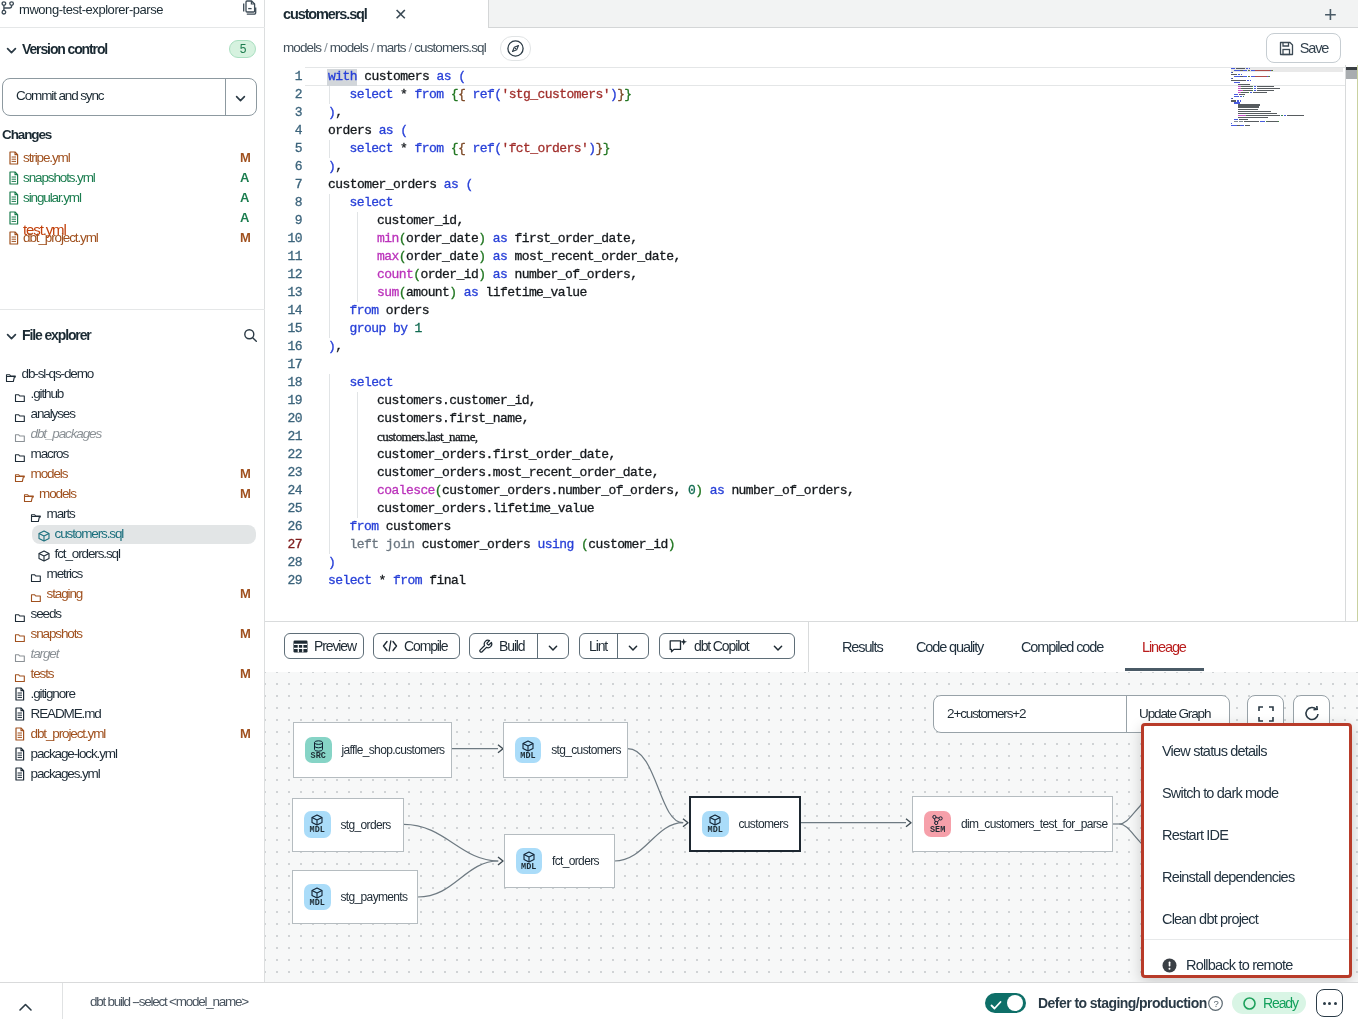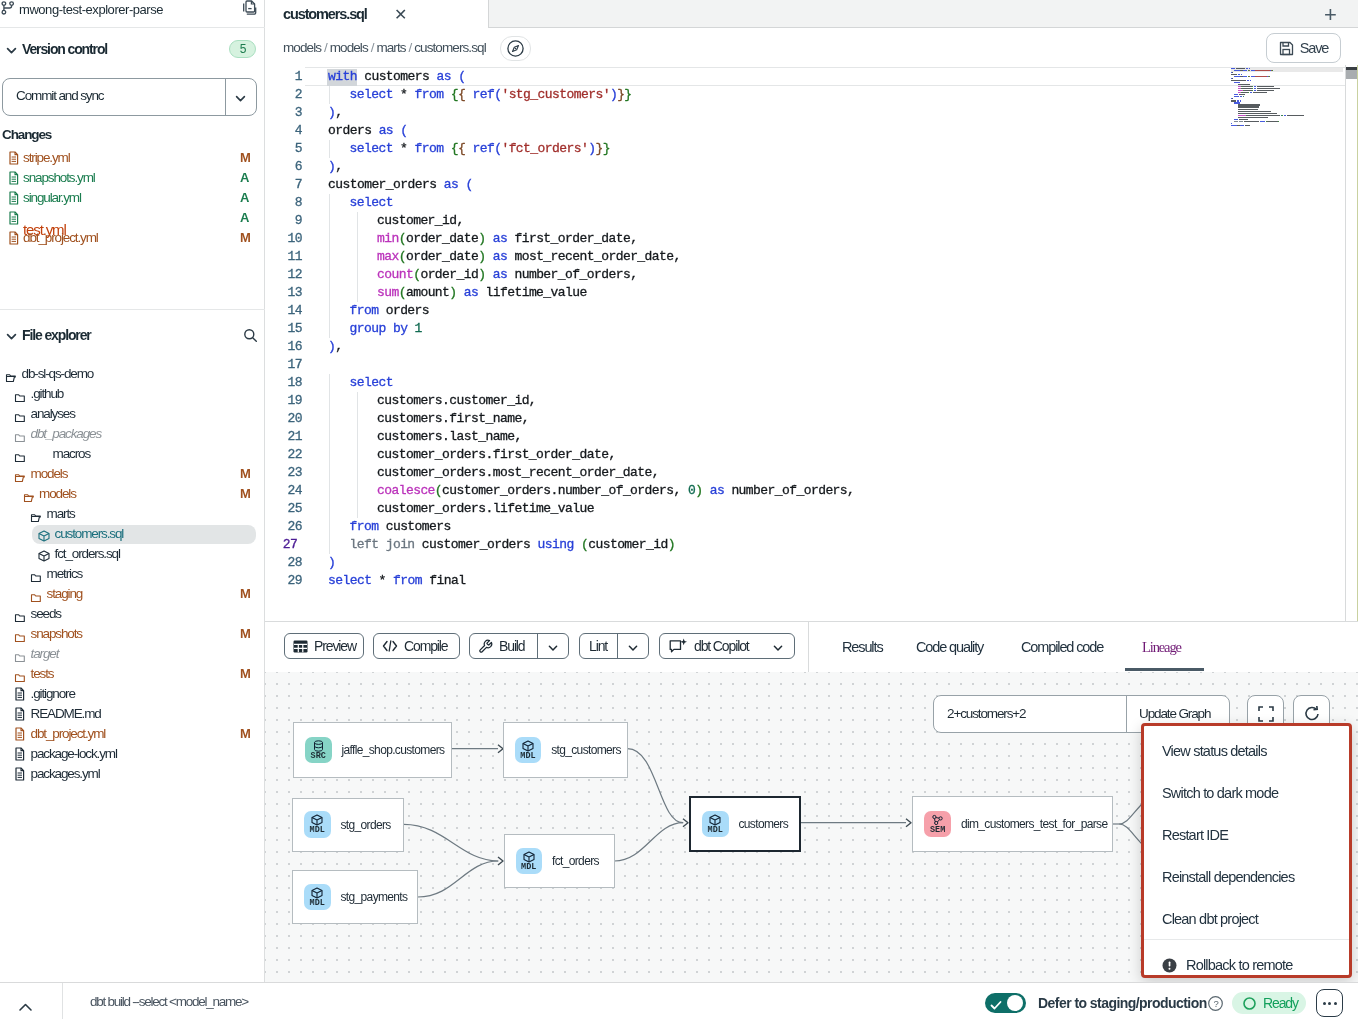--- a/index.html
+++ b/index.html
@@ -97,21 +97,21 @@
         <path d="M1.5 8.5 v-6.7 h3.2 l1 1.2 h4.6 v5.5 z" fill="none" stroke="#1e2b36" stroke-width="1.1" stroke-linejoin="round"></path>
       </svg></div>
     <div style="position:absolute;left:30.5px;top:406px;width:190px;height:16px;font-size:13.5px;color:#1e2b36;">analyses</div>
     <div style="position:absolute;left:14px;top:429px;"><svg width="11" height="10" viewBox="0 0 11 10" style="">
         <path d="M1.5 8.5 v-6.7 h3.2 l1 1.2 h4.6 v5.5 z" fill="none" stroke="#8b9196" stroke-width="1.1" stroke-linejoin="round"></path>
       </svg></div>
     <div style="position:absolute;left:30.5px;top:426px;width:190px;height:16px;font-size:13.5px;color:#8b9196;font-style:italic;">dbt_packages</div>
     <div style="position:absolute;left:14px;top:449px;"><svg width="11" height="10" viewBox="0 0 11 10" style="">
         <path d="M1.5 8.5 v-6.7 h3.2 l1 1.2 h4.6 v5.5 z" fill="none" stroke="#1e2b36" stroke-width="1.1" stroke-linejoin="round"></path>
       </svg></div>
-    <div style="position:absolute;left:30.5px;top:446px;width:190px;height:16px;font-size:13.5px;color:#1e2b36;margin-left:22px;">macros</div>
+    <div style="position:absolute;left:30.5px;top:446px;width:190px;height:16px;font-size:13.5px;color:#1e2b36;">macros</div>
     <div style="position:absolute;left:14px;top:469px;"><svg width="11" height="10" viewBox="0 0 11 10" style="">
         <path d="M1.5 3.5 V1.8 h3.2 l1 1.2 h4.6 v1.5 M1.5 3.5 h8 l-1.2 5 h-6.8 z" fill="none" stroke="#a0511f" stroke-width="1.1" stroke-linejoin="round"></path>
       </svg></div>
     <div style="position:absolute;left:30.5px;top:466px;width:190px;height:16px;font-size:13.5px;color:#a0511f;">models</div>
     <div style="position:absolute;left:240px;top:466px;width:14px;height:16px;font-size:13px;font-weight:bold;color:#a0511f;">M</div>
     <div style="position:absolute;left:22.5px;top:489px;"><svg width="11" height="10" viewBox="0 0 11 10" style="">
         <path d="M1.5 3.5 V1.8 h3.2 l1 1.2 h4.6 v1.5 M1.5 3.5 h8 l-1.2 5 h-6.8 z" fill="none" stroke="#a0511f" stroke-width="1.1" stroke-linejoin="round"></path>
       </svg></div>
     <div style="position:absolute;left:39.0px;top:486px;width:190px;height:16px;font-size:13.5px;color:#a0511f;">models</div>
     <div style="position:absolute;left:240px;top:486px;width:14px;height:16px;font-size:13px;font-weight:bold;color:#a0511f;">M</div>
@@ -278,32 +278,32 @@
     <div class="code" style="position:absolute;left:13px;top:273px;width:24px;height:18px;text-align:right;color:#3c647c;">16</div>
     <div class="code" style="position:absolute;left:63px;top:273px;width:900px;height:18px;"><span class="k">)</span><span class="t">,</span></div>
     <div class="code" style="position:absolute;left:13px;top:291px;width:24px;height:18px;text-align:right;color:#3c647c;">17</div>
     <div class="code" style="position:absolute;left:13px;top:309px;width:24px;height:18px;text-align:right;color:#3c647c;">18</div>
     <div class="code" style="position:absolute;left:84.5px;top:309px;width:900px;height:18px;"><span class="k">select</span></div>
     <div class="code" style="position:absolute;left:13px;top:327px;width:24px;height:18px;text-align:right;color:#3c647c;">19</div>
     <div class="code" style="position:absolute;left:112px;top:327px;width:900px;height:18px;"><span class="t">customers.customer_id,</span></div>
     <div class="code" style="position:absolute;left:13px;top:345px;width:24px;height:18px;text-align:right;color:#3c647c;">20</div>
     <div class="code" style="position:absolute;left:112px;top:345px;width:900px;height:18px;"><span class="t">customers.first_name,</span></div>
     <div class="code" style="position:absolute;left:13px;top:363px;width:24px;height:18px;text-align:right;color:#3c647c;">21</div>
-    <div class="code" style="position:absolute;left:112px;top:363px;width:900px;height:18px;"><span class="t">customers.last_name,</span></div>
+    <div class="code" style="position:absolute;left:112px;top:363px;width:900px;height:18px;font-family:Liberation Serif, serif;"><span class="t">customers.last_name,</span></div>
     <div class="code" style="position:absolute;left:13px;top:381px;width:24px;height:18px;text-align:right;color:#3c647c;">22</div>
     <div class="code" style="position:absolute;left:112px;top:381px;width:900px;height:18px;"><span class="t">customer_orders.first_order_date,</span></div>
     <div class="code" style="position:absolute;left:13px;top:399px;width:24px;height:18px;text-align:right;color:#3c647c;">23</div>
     <div class="code" style="position:absolute;left:112px;top:399px;width:900px;height:18px;"><span class="t">customer_orders.most_recent_order_date,</span></div>
     <div class="code" style="position:absolute;left:13px;top:417px;width:24px;height:18px;text-align:right;color:#3c647c;">24</div>
     <div class="code" style="position:absolute;left:112px;top:417px;width:900px;height:18px;"><span class="f">coalesce</span><span class="g">(</span><span class="t">customer_orders.number_of_orders,</span><span class="t"> </span><span class="n">0</span><span class="g">)</span><span class="t"> </span><span class="k">as</span><span class="t"> </span><span class="t">number_of_orders,</span></div>
     <div class="code" style="position:absolute;left:13px;top:435px;width:24px;height:18px;text-align:right;color:#3c647c;">25</div>
     <div class="code" style="position:absolute;left:112px;top:435px;width:900px;height:18px;"><span class="t">customer_orders.lifetime_value</span></div>
     <div class="code" style="position:absolute;left:13px;top:453px;width:24px;height:18px;text-align:right;color:#3c647c;">26</div>
     <div class="code" style="position:absolute;left:84.5px;top:453px;width:900px;height:18px;"><span class="k">from</span><span class="t"> </span><span class="t">customers</span></div>
-    <div class="code" style="position:absolute;left:13px;top:471px;width:24px;height:18px;text-align:center;color:#4c1d95;">27</div>
+    <div class="code" style="position:absolute;left:13px;top:471px;width:24px;height:18px;text-align:right;color:#7f1d1d;">27</div>
     <div class="code" style="position:absolute;left:84.5px;top:471px;width:900px;height:18px;"><span class="c">left</span><span class="t"> </span><span class="c">join</span><span class="t"> </span><span class="t">customer_orders</span><span class="t"> </span><span class="k">using</span><span class="t"> </span><span class="g">(</span><span class="t">customer_id</span><span class="g">)</span></div>
     <div class="code" style="position:absolute;left:13px;top:489px;width:24px;height:18px;text-align:right;color:#3c647c;">28</div>
     <div class="code" style="position:absolute;left:63px;top:489px;width:900px;height:18px;"><span class="k">)</span></div>
     <div class="code" style="position:absolute;left:13px;top:507px;width:24px;height:18px;text-align:right;color:#3c647c;">29</div>
     <div class="code" style="position:absolute;left:63px;top:507px;width:900px;height:18px;"><span class="k">select</span><span class="t"> * </span><span class="k">from</span><span class="t"> </span><span class="t">final</span></div>
     <div style="position:absolute;left:966px;top:2.5px;width:112px;height:4.2px;background:#e9e9e9;"></div>
     <div style="position:absolute;left:966.0px;top:2.5px;width:4.0px;height:1.3px;background:#2840d8;opacity:0.85;"></div>
     <div style="position:absolute;left:971.0px;top:2.5px;width:9.0px;height:1.3px;background:#3a3f44;opacity:0.85;"></div>
     <div style="position:absolute;left:981.0px;top:2.5px;width:2.0px;height:1.3px;background:#2840d8;opacity:0.85;"></div>
     <div style="position:absolute;left:984.0px;top:2.5px;width:1.0px;height:1.3px;background:#2840d8;opacity:0.85;"></div>
@@ -440,21 +440,21 @@
         <path d="M1.2 2.8 h10.3 v8.6 h-6.6 l-2.4 2.4 v-2.4 h-1.3 z" fill="none" stroke="#1e2a33" stroke-width="1.3" stroke-linejoin="round"></path>
         <path d="M14.7 0.4 l0.9 2.5 2.5 0.9 -2.5 0.9 -0.9 2.5 -0.9 -2.5 -2.5 -0.9 2.5 -0.9 z" fill="#1e2a33"></path>
       </svg>
     </div>dbt Copilot<div style="position:absolute;right:10px;top:7px;"><svg width="12" height="12" viewBox="0 0 12 12" style="">
         <path d="M2.4000000000000004 4.32 L6.0 7.92 L9.600000000000001 4.32" fill="none" stroke="#1e2a33" stroke-width="1.5" stroke-linecap="round" stroke-linejoin="round"></path>
       </svg></div></div>
 <div style="position:absolute;left:808px;top:621px;width:1px;height:51px;background:#d9dbdc;"></div>
 <div style="position:absolute;left:842px;top:639px;width:50px;height:18px;font-size:14.5px;color:#22323f;">Results</div>
 <div style="position:absolute;left:916px;top:639px;width:84px;height:18px;font-size:14.5px;color:#22323f;">Code quality</div>
 <div style="position:absolute;left:1021px;top:639px;width:99px;height:18px;font-size:14.5px;color:#22323f;">Compiled code</div>
-<div style="position:absolute;left:1142px;top:639px;width:56px;height:18px;font-size:14.5px;color:#701a75;font-family:Liberation Serif, serif;">Lineage</div>
+<div style="position:absolute;left:1142px;top:639px;width:56px;height:18px;font-size:14.5px;color:#b91c1c;">Lineage</div>
 <div style="position:absolute;left:1125px;top:668px;width:79px;height:2.5px;background:#4a5a66;"></div>
 <div style="position:absolute;left:265px;top:672px;width:1093px;height:310px;background:#f7f8f8;background-image:radial-gradient(circle,#d0d3d5 0.9px,transparent 1.1px);background-size:12px 12px;background-position:6px 6px;overflow:hidden;">
     <svg width="1093" height="309" viewBox="0 0 1093 309" style="position:absolute;left:0;top:2px;">
       <g fill="none" stroke="#6e7a82" stroke-width="1.2">
 <path d="M187 74.7 H233"></path>
 <path d="M362.5 74.7 C392 74.7 394 148.7 418 148.7"></path>
 <path d="M138.7 150.4 C180 150.4 196 187 233 187"></path>
 <path d="M152.6 223 C190 223 200 187 233.5 187"></path>
 <path d="M349.4 187 C380 187 390 148.7 418.3 148.7"></path>
 <path d="M535 148.7 H641"></path>

